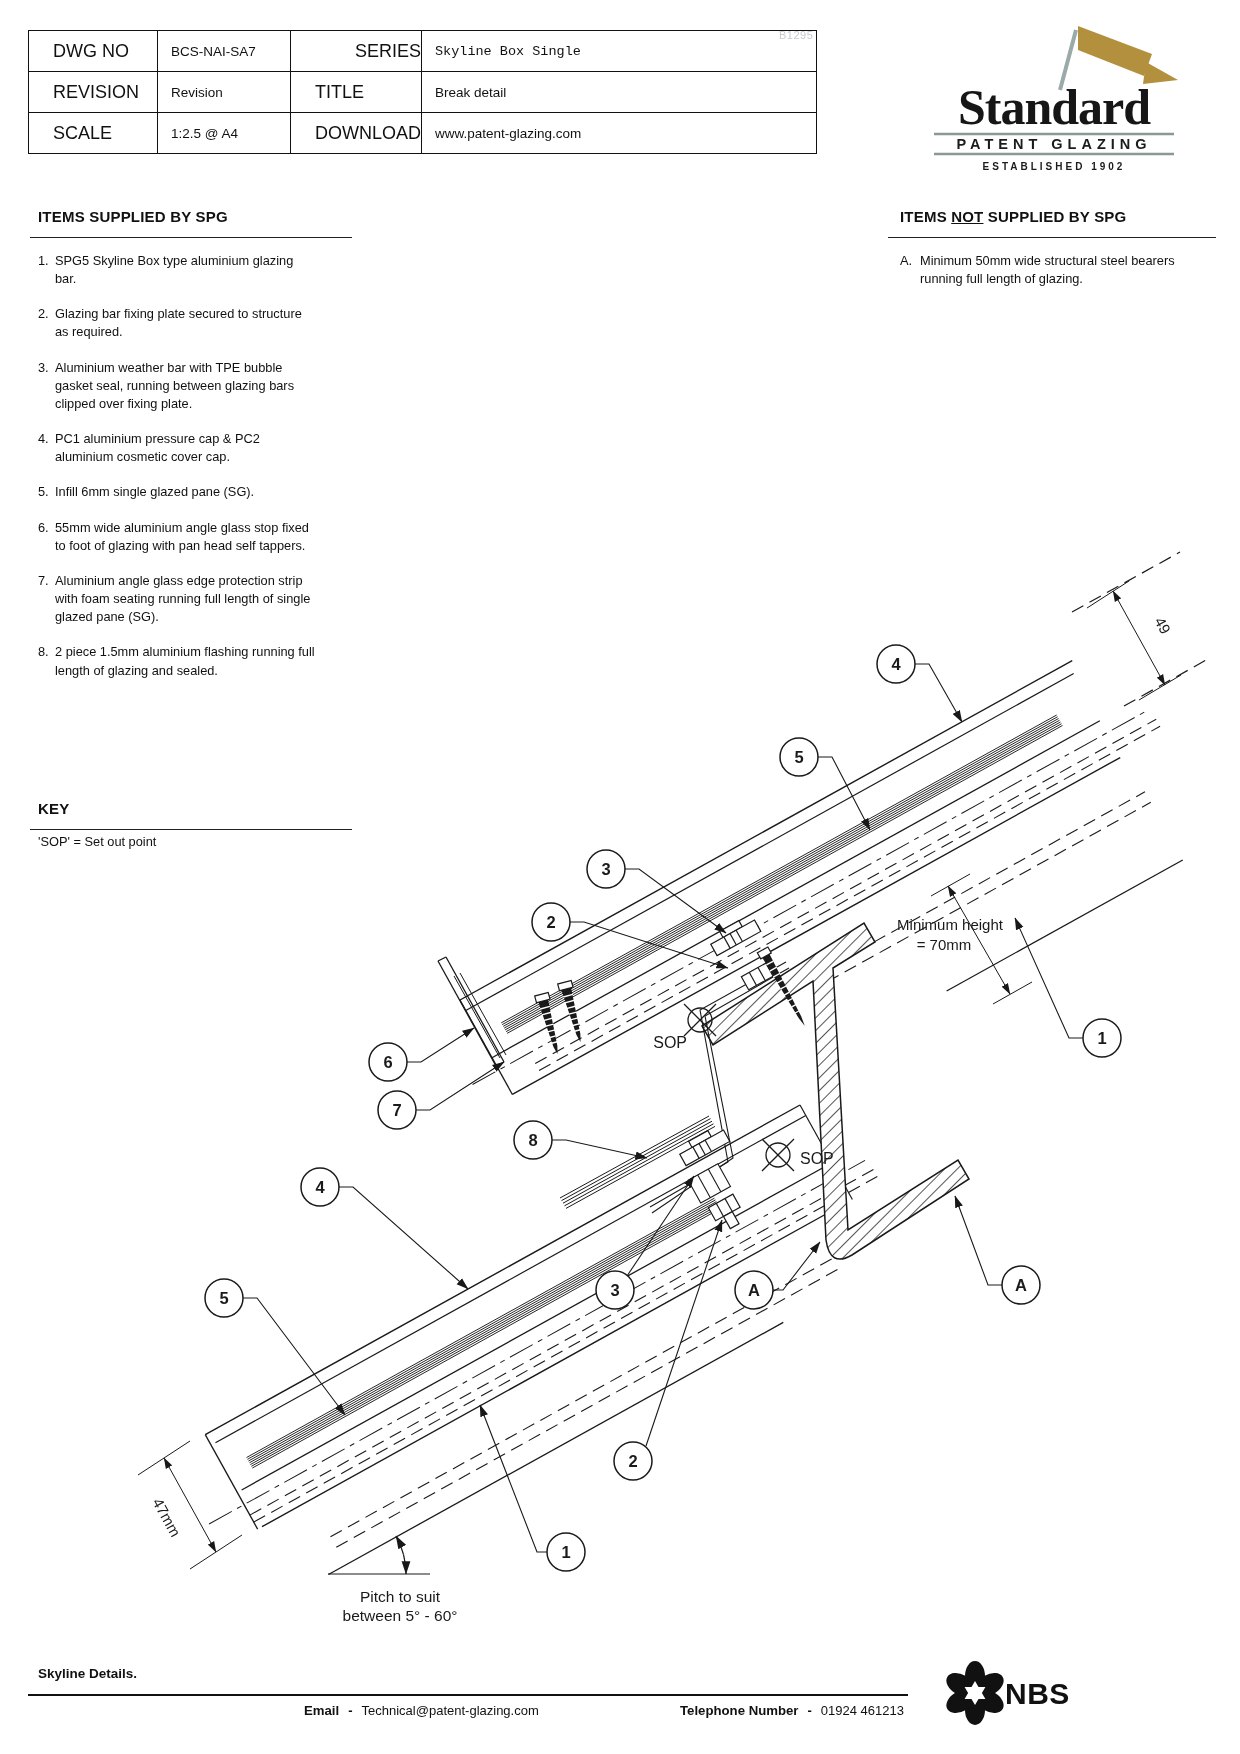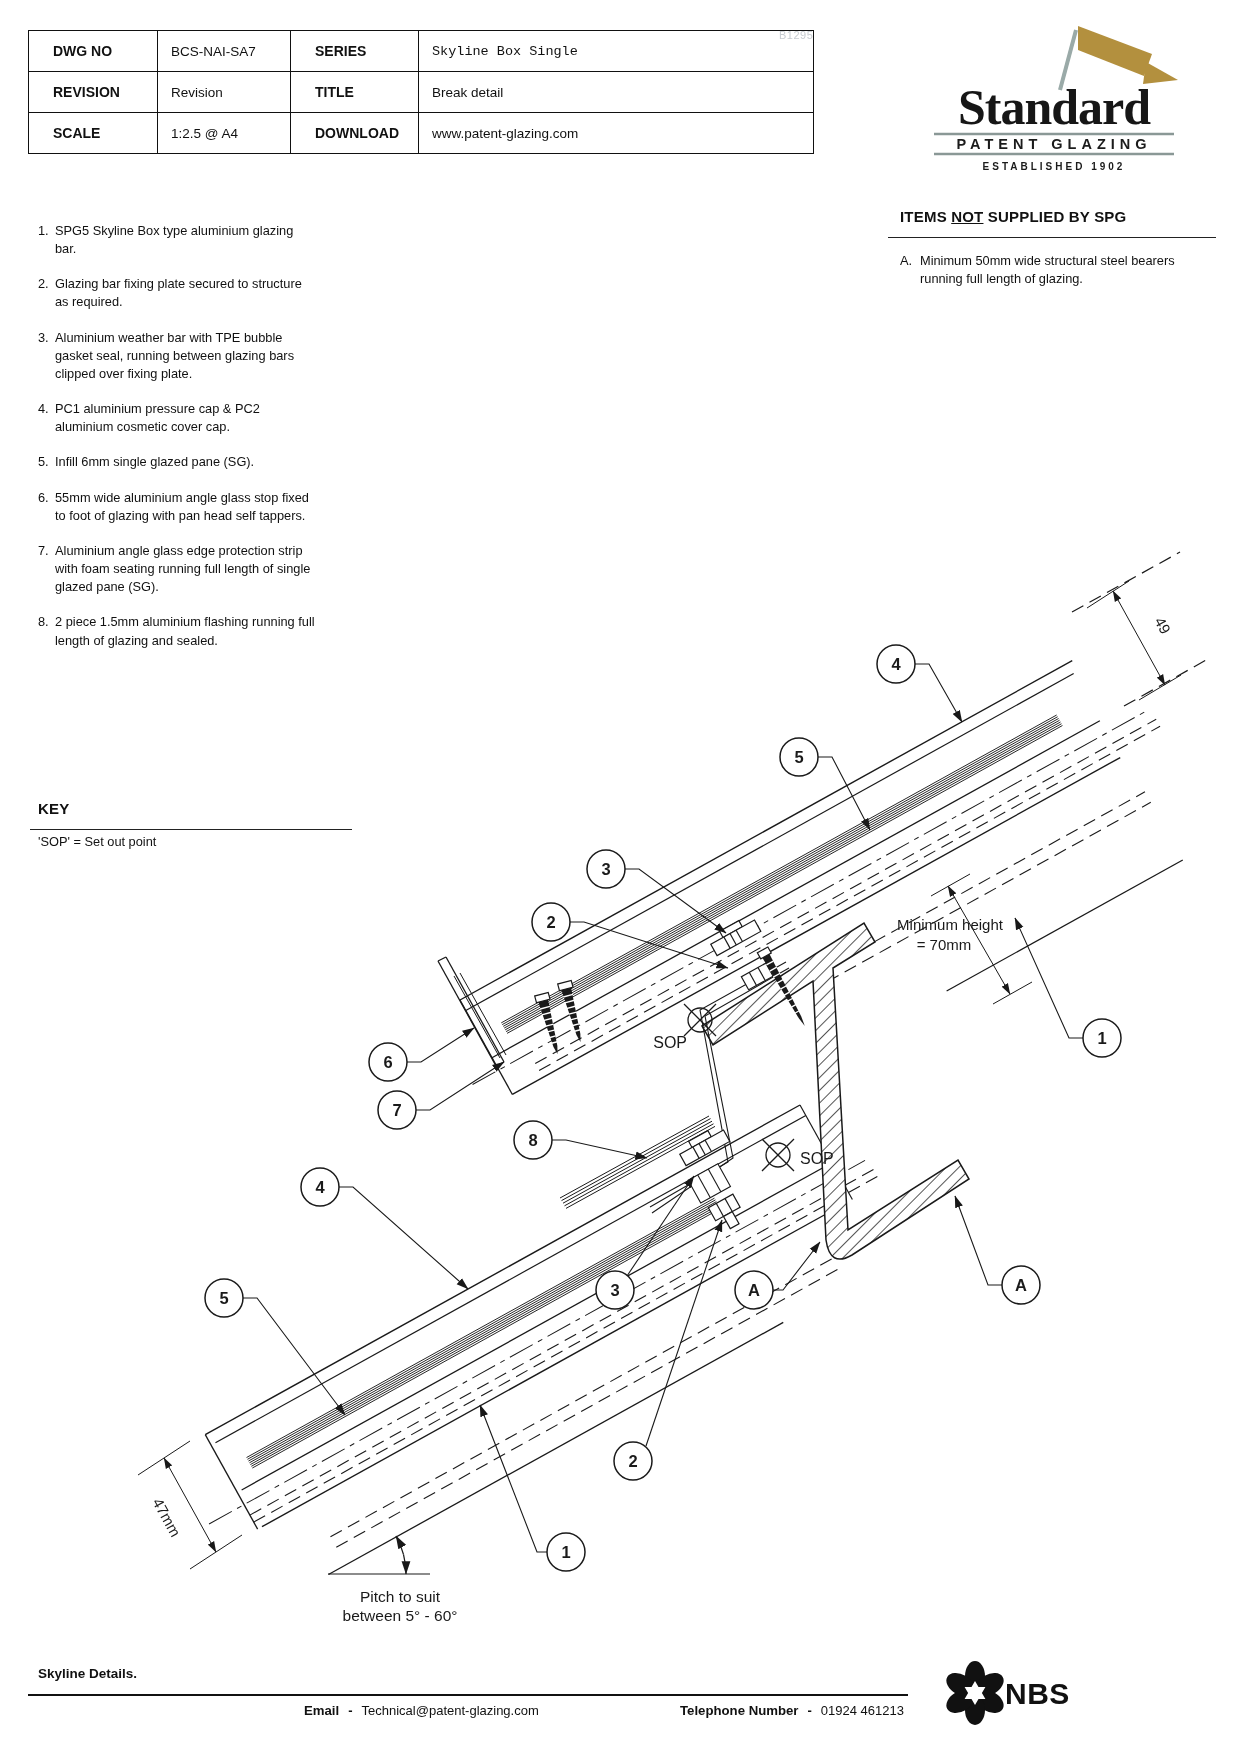--- a/index.html
+++ b/index.html
@@ -2,22 +2,22 @@
 <html><head>
 <meta charset="utf-8">
 <style>
   html,body{margin:0;padding:0;background:#ffffff;}
   body{font-family:"Liberation Sans", sans-serif; color:#111;}
   .sheet{position:relative;width:1240px;height:1754px;background:#fff;overflow:hidden;}
 
   
   .tblock{position:absolute;left:28px;top:30px;border-collapse:collapse;}
   .tblock td{border:1.6px solid #111;height:40px;padding:0 0 0 13px;font-size:13.5px;white-space:nowrap;vertical-align:middle;}
-  .tblock td.lab{font-weight:bold;font-size:14px;padding-left:24px;}
-  .c1{width:104px;} .c2{width:119px;} .c3{width:103px;} .c4{width:381px;font-family:Liberation Mono, monospace;}
+  .tblock td.lab{font-weight:normal;font-size:18px;padding-left:24px;}
+  .c1{width:104px;} .c2{width:119px;} .c3{width:103px;text-align:right;} .c4{width:381px;font-family:Liberation Mono, monospace;}
   .wmark{position:absolute;left:756px;top:29px;font-size:11px;color:#c7ccd1;letter-spacing:.5px;margin-left:23px;}
 
   
   .sec{position:absolute;}
   .sec h3{margin:0;padding:0 0 12px 8px;font-size:15px;letter-spacing:.2px;border-bottom:1.4px solid #222;}
   .sec h3 .u{text-decoration:underline;}
   .itemlist{margin-top:14px;}
   .item{display:flex;margin-bottom:17px;font-size:12.8px;line-height:1.42;}
   .item .num{width:25px;flex:0 0 25px;padding-left:8px;box-sizing:border-box;}
   .item .txt{width:262px;}
@@ -67,20 +67,21 @@
     <polygon points="148,2 222,30 214,52 148,26" fill="#b3903e"></polygon>
     <polygon points="216,38 248,56 213,60" fill="#b3903e"></polygon>
     <text class="seriftext" x="124" y="100" text-anchor="middle" font-size="50" font-weight="bold" fill="#161616" letter-spacing="-1">Standard</text>
     <line x1="4" y1="110" x2="244" y2="110" stroke="#8a9896" stroke-width="2.5"></line>
     <text x="124" y="125" text-anchor="middle" font-size="14.5" font-weight="bold" fill="#1b1b1b" letter-spacing="5">PATENT GLAZING</text>
     <line x1="4" y1="130" x2="244" y2="130" stroke="#8a9896" stroke-width="2.5"></line>
     <text x="124" y="146" text-anchor="middle" font-size="10" font-weight="bold" fill="#1b1b1b" letter-spacing="3">ESTABLISHED 1902</text>
   </svg>
 
   <div class="sec" style="left:30px;top:208px;width:322px;">
+    <h3>ITEMS SUPPLIED BY SPG</h3>
     <div class="itemlist">
       <div class="item">
           <span class="num">1.</span>
           <span class="txt">SPG5 Skyline Box type aluminium glazing bar.</span>
         </div>
       <div class="item">
           <span class="num">2.</span>
           <span class="txt">Glazing bar fixing plate secured to structure as required.</span>
         </div>
       <div class="item">

